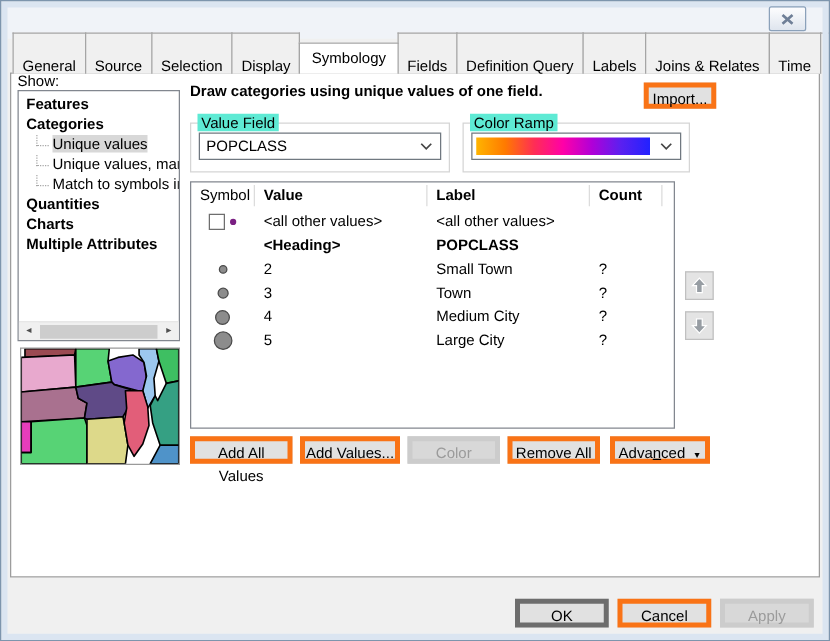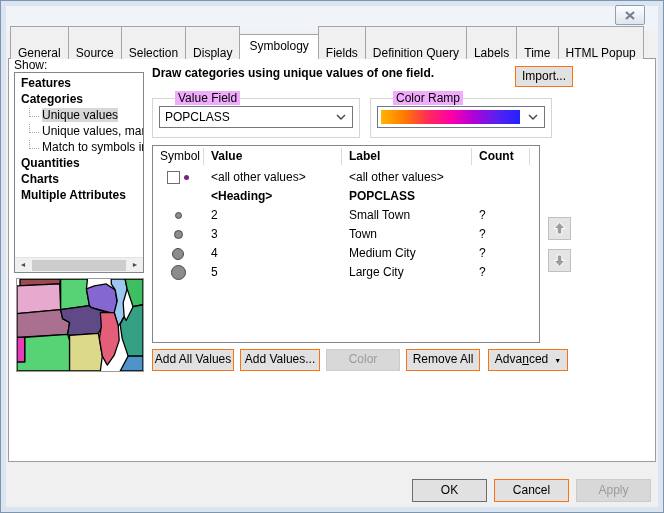--- a/index.html
+++ b/index.html
@@ -27,26 +27,26 @@
   .tree-item.child .lbl.selected { background:#d8d8d8; }
   .hscroll { position:absolute; left:0; right:0; bottom:0; height:15px; background:#f0f0f0; border-top:1px solid #e3e3e3; display:flex; }
   .hs-btn { width:16px; height:15px; font-size:7px; line-height:14px; text-align:center; color:#4f4f4f; background:#f0f0f0; }
   .hs-thumb { margin:2px 1px; height:11px; flex:1; background:#cdcdcd; }
 
   
   .map-preview { position:absolute; left:16px; top:278px; width:128px; height:94px; border:1px solid #9a9a9a; background:#fff; z-index:2; }
 
   
   .desc { position:absolute; left:152px; top:66px; font-weight:bold; z-index:2; }
-  .btn { position:absolute; background:#e1e1e1; border:1px solid #f97316; text-align:center; line-height:19px; z-index:2; }
+  .btn { position:absolute; background:#e1e1e1; border:4px solid #f97316; text-align:center; line-height:19px; z-index:2; }
   .btn.small { height:21px; }
   .btn.disabled { color:#9b9b9b; background:#d8d8d8; border-color:#cccccc; }
 
   .groupbox { position:absolute; height:40px; border:1px solid #d5d5d5; z-index:2; }
-  .groupbox .gb-label { position:absolute; left:22px; top:-8px; background:#f0abfc; padding:0 3px; }
+  .groupbox .gb-label { position:absolute; left:5px; top:-8px; background:#5eead4; padding:0 3px; }
   .combo { position:absolute; left:6px; top:7px; right:6px; height:22px; background:#fff; border:1px solid #707880; display:flex; align-items:center; }
   .combo .combo-text { padding-left:5px; flex:1; }
   .combo .chevron { width:22px; display:flex; align-items:center; justify-content:center; }
   .ramp-bar { position:absolute; left:3px; top:3px; right:24px; bottom:3px; }
 
   
   .value-table { position:absolute; left:152px; top:145px; width:388px; height:198px; background:#fff; border:1px solid #82878f; z-index:2; }
   .vt-header { position:absolute; left:0; top:0; right:0; height:21px; }
   .vt-h { position:absolute; top:3px; font-weight:bold; }
   .vt-h.sym { font-weight:normal; }
@@ -86,20 +86,21 @@
 
   <div class="tabs">
     <div class="tab">General</div>
     <div class="tab">Source</div>
     <div class="tab">Selection</div>
     <div class="tab">Display</div>
     <div class="tab active">Symbology</div>
     <div class="tab">Fields</div>
     <div class="tab">Definition Query</div>
     <div class="tab">Labels</div>
+    <div class="tab">Joins &amp; Relates</div>
     <div class="tab">Time</div>
     <div class="tab">HTML Popup</div>
   </div>
 
   <div class="show-label" style="z-index:2;">Show:</div>
 
   <div class="listbox">
     <div style="padding-top:2px;">
       <div class="tree-item"><span class="lbl">Features</span></div>
       <div class="tree-item"><span class="lbl">Categories</span></div>

